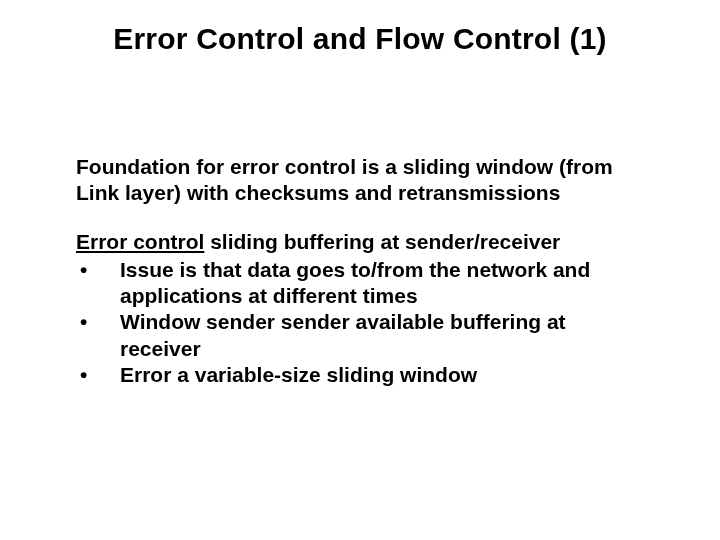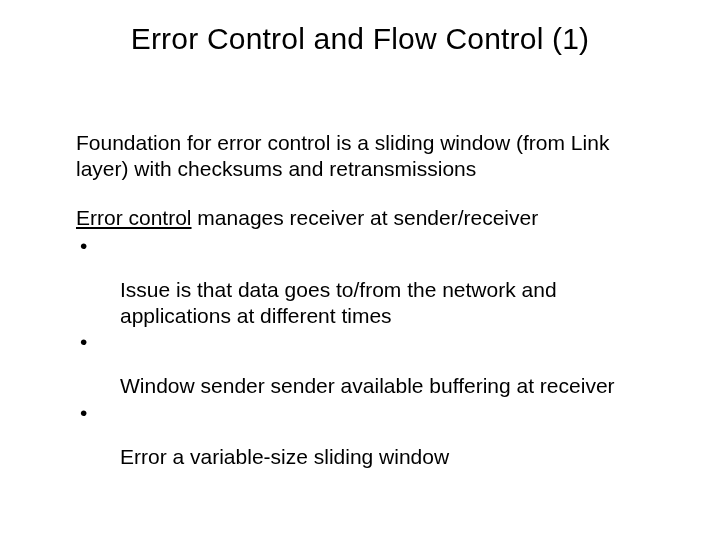--- a/index.html
+++ b/index.html
@@ -9,73 +9,74 @@
     height: 540px;
     background: #ffffff;
     font-family: Arial, Helvetica, sans-serif;
     color: #000000;
   }
   .slide {
     width: 720px;
     height: 540px;
     position: relative;
     box-sizing: border-box;
+    font-weight: bold;
   }
   .title {
     font-size: 30px;
     text-align: center;
     padding-top: 22px;
     letter-spacing: 0.2px;
   }
   .body {
     position: absolute;
     left: 76px;
     top: 130px;
     width: 570px;
     font-size: 21px;
     line-height: 1.25;
   }
   .para1 {
     margin-bottom: 22px;
+    margin-top: 24px;
   }
   .underline {
     text-decoration: underline;
   }
   .bullets {
     margin-top: 2px;
   }
   .bullet-row {
     display: flex;
     align-items: flex-start;
   }
   .bullet-mark {
     width: 44px;
     flex: 0 0 44px;
     text-align: left;
     padding-left: 4px;
     box-sizing: border-box;
   }
   .bullet-text {
     flex: 1;
-    margin-top: 44px;
   }
 </style>
 </head>
 <body>
 
 <div class="slide">
 
   <div class="title">Error Control and Flow Control (1)</div>
 
   <div class="body">
 
     <div class="para1">Foundation for error control is a sliding window (from Link layer) with checksums and retransmissions</div>
 
     <div>
-      <span class="underline">Error control</span><span> manages receiver at sender/receiver</span>
+      <span class="underline">Error control</span><span> sliding buffering at sender/receiver</span>
     </div>
 
     <div class="bullets">
       <div class="bullet-row">
         <div class="bullet-mark">•</div>
         <div class="bullet-text">Issue is that data goes to/from the network and applications at different times</div>
       </div>
       <div class="bullet-row">
         <div class="bullet-mark">•</div>
         <div class="bullet-text">Window sender sender available buffering at receiver</div>

